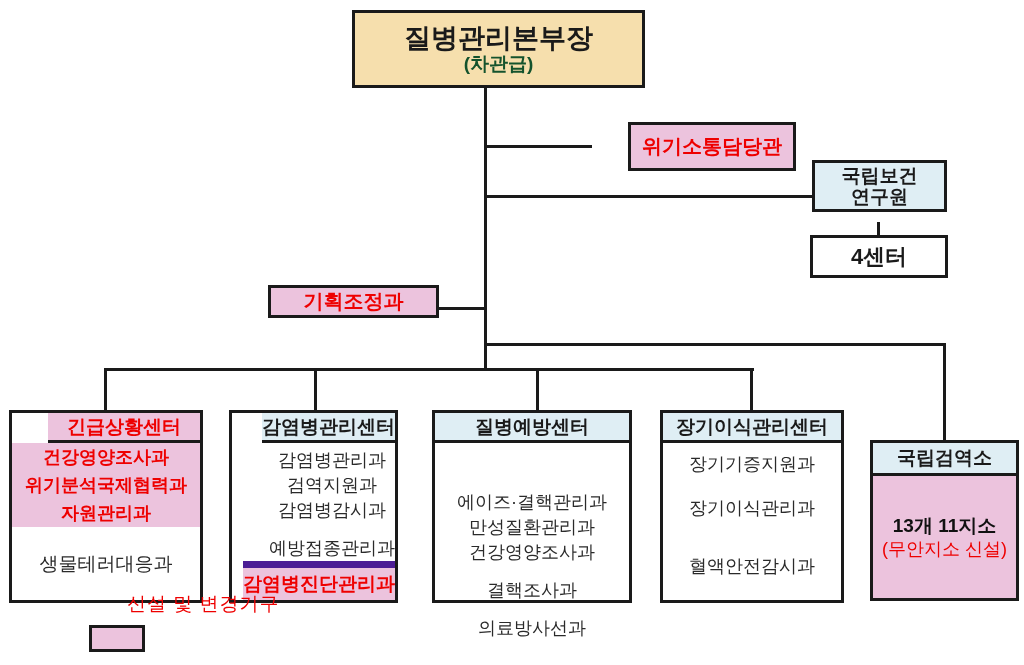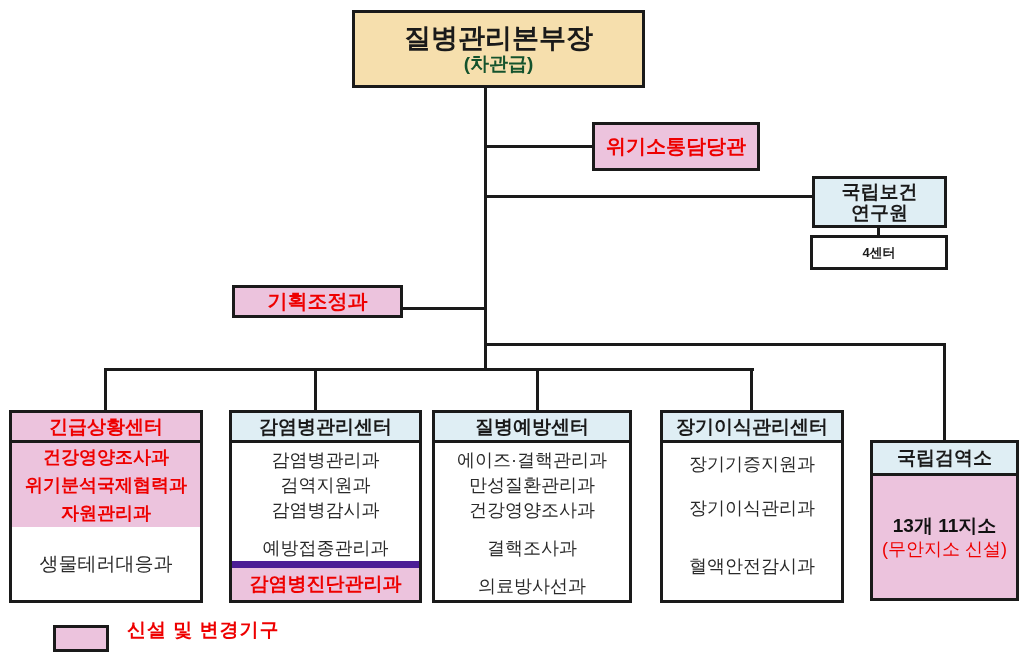--- a/index.html
+++ b/index.html
@@ -4,39 +4,39 @@
 <style>
   html,body{margin:0;padding:0;background:#fff;}
   #stage{
     position:relative;width:1024px;height:665px;background:#ffffff;overflow:hidden;
     font-family:"Liberation Sans","DejaVu Sans",sans-serif;color:#1a1a1a;
   }
   .line{position:absolute;background:#1a1a1a;}
   .box{position:absolute;border:3px solid #1a1a1a;box-sizing:border-box;
        display:flex;flex-direction:column;align-items:center;justify-content:center;text-align:center;}
   .cream{background:#f6dfad;}
-  .pink{background:#ecc3dd;}
+  .pink{background:#ecc3dd;margin-left:36px;}
   .blue{background:#dfeef4;}
   .white{background:#ffffff;}
   .red-t{color:#ee0000;}
   .blue-t{color:#14532d;}
 
   .director{left:352px;top:10px;width:293px;height:78px;}
   .director .t1{font-size:27px;font-weight:bold;line-height:30px;}
   .director .t2{font-size:19px;font-weight:bold;line-height:22px;}
 
   .crisis{left:592px;top:122px;width:168px;height:49px;font-size:20px;font-weight:bold;}
-  .nih{left:812px;top:176px;width:135px;height:52px;font-size:19px;font-weight:bold;line-height:21px;}
-  .nih-sub{left:810px;top:235px;width:138px;height:35px;font-size:13px;font-weight:bold;}
+  .nih{left:812px;top:160px;width:135px;height:52px;font-size:19px;font-weight:bold;line-height:21px;}
+  .nih-sub{left:810px;top:235px;width:138px;height:43px;font-size:22px;font-weight:bold;}
   .planning{left:232px;top:285px;width:171px;height:33px;font-size:20px;font-weight:bold;}
 
   .center-box{top:410px;height:193px;justify-content:flex-start;align-items:stretch;background:#fff;}
   .cb1{left:9px;width:194px;}
-  .cb2{left:229px;width:193px;}
-  .cb3{left:432px;width:200px;}
+  .cb2{left:229px;width:169px;align-items:flex-end;}
+  .cb3{left:432px;width:200px;gap:42px;}
   .cb4{left:660px;width:184px;}
   .center-header{height:27px;border-bottom:3px solid #1a1a1a;display:flex;align-items:center;justify-content:center;
                  font-size:19px;font-weight:bold;flex:0 0 auto;}
   .body-col{flex:1 1 auto;display:flex;flex-direction:column;align-items:center;}
   .dept{font-size:18px;line-height:25px;color:#2a2a2a;}
   .group{padding-top:5px;display:flex;flex-direction:column;align-items:center;}
   .mid-gap{margin-top:13px;}
   .pink-sec{background:#ecc3dd;height:84px;display:flex;flex-direction:column;align-items:center;justify-content:center;flex:0 0 auto;}
   .pink-sec .dept{font-weight:bold;color:#ee0000;line-height:28px;}
   .white-sec{flex:1 1 auto;display:flex;align-items:center;justify-content:center;}
@@ -47,21 +47,21 @@
   .cb4 .g2{margin-top:19px;}
   .cb4 .g3{margin-top:33px;}
 
   .quarantine{left:870px;top:440px;width:149px;height:161px;justify-content:flex-start;align-items:stretch;background:#ecc3dd;}
   .quarantine .center-header{background:#dfeef4;height:30px;}
   .q-body{flex:1 1 auto;display:flex;flex-direction:column;align-items:center;justify-content:center;}
   .q-body .l1{font-size:19px;font-weight:bold;color:#111;line-height:24px;}
   .q-body .l2{font-size:18px;font-weight:normal;color:#ee0000;line-height:22px;}
 
   .legend-swatch{left:53px;top:625px;width:56px;height:27px;}
-  .legend-label{position:absolute;left:127px;top:617px;font-size:19px;font-weight:bold;color:#ee0000;letter-spacing:1px;}
+  .legend-label{position:absolute;left:127px;top:591px;font-size:19px;font-weight:normal;color:#ee0000;letter-spacing:1px;}
 </style>
 </head>
 <body>
 
 <div id="stage">
 
   <div class="line" style="left:484px;top:88px;width:3px;height:283px;"></div>
   <div class="line" style="left:484px;top:145px;width:108px;height:3px;"></div>
   <div class="line" style="left:484px;top:195px;width:328px;height:3px;"></div>
   <div class="line" style="left:877px;top:222px;width:3px;height:13px;"></div>

